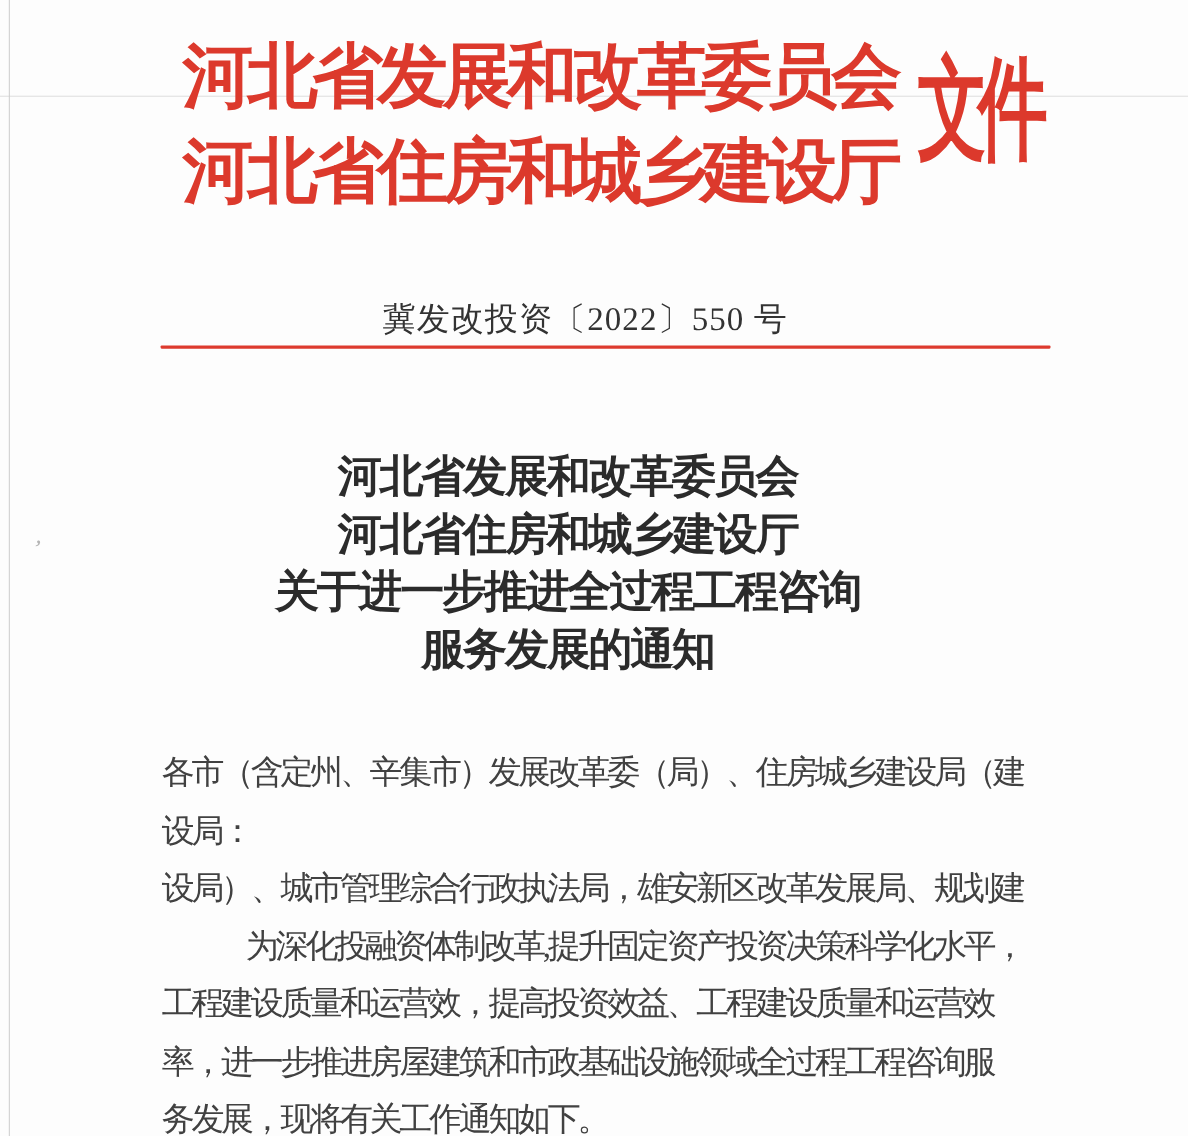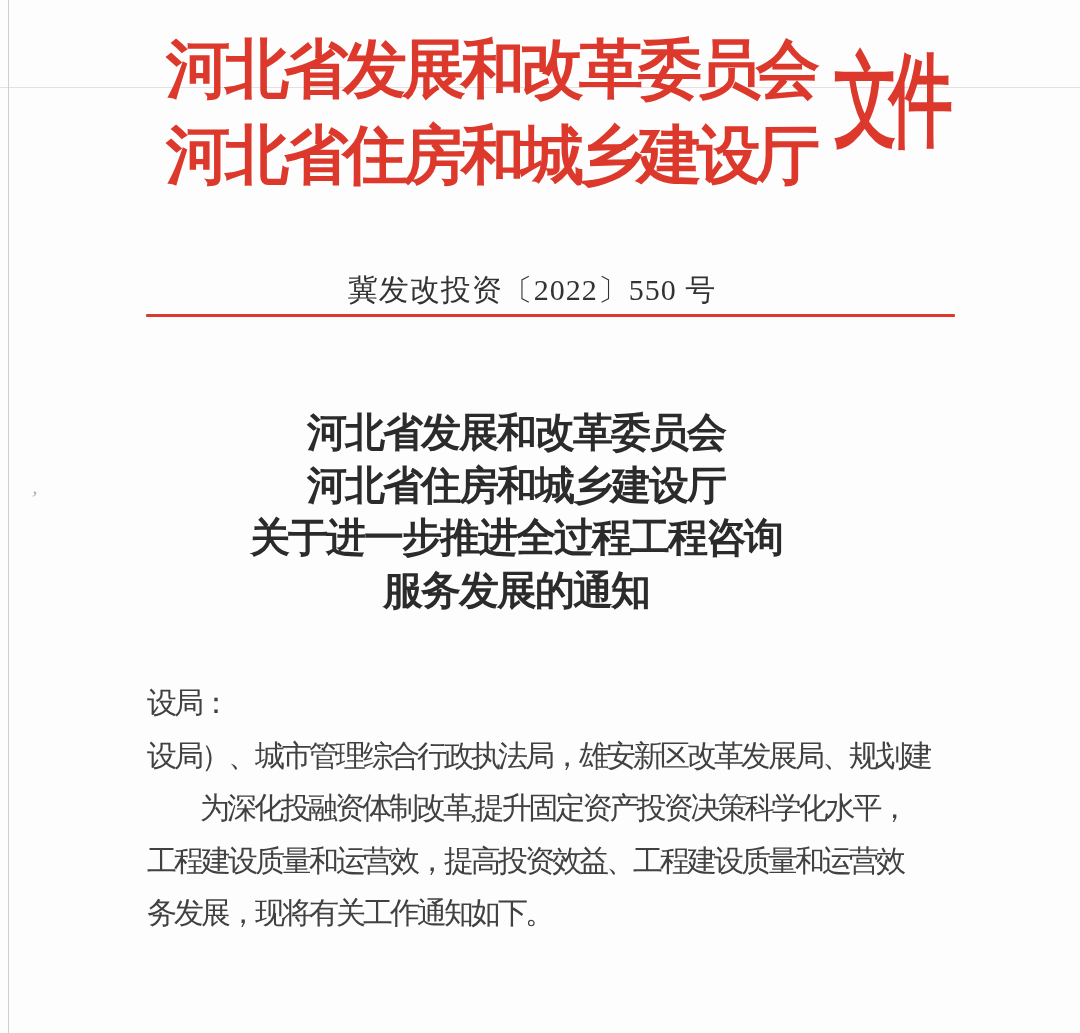--- a/index.html
+++ b/index.html
@@ -94,21 +94,21 @@
   
   .doc-body {
     position: absolute;
     left: 147px; top: 677px;
     color: #414141;
     font-size: 30px;
     letter-spacing: -3px;
     line-height: 52.5px;
     white-space: nowrap;
   }
-  .doc-body .indent { padding-left: 53px; }
+  .doc-body .indent { padding-left: 53px; text-align: right; }
 </style>
 </head>
 <body>
 
 <div class="page">
 
   <div class="scan-edge"></div>
   <div class="scan-streak"></div>
   <div class="scan-mark">ʼ</div>
 
@@ -125,23 +125,25 @@
 
   <div class="doc-title">
     <div>河北省发展和改革委员会</div>
     <div>河北省住房和城乡建设厅</div>
     <div>关于进一步推进全过程工程咨询</div>
     <div>服务发展的通知</div>
   </div>
 
   <div class="doc-body">
     <div>
+      <div>各市（含定州、辛集市）发展改革委（局）、住房城乡建设局（建</div>
       <div>设局：</div>
       <div>设局）、城市管理综合行政执法局，雄安新区改革发展局、规划建</div>
     </div>
     <div>
       <div class="indent">为深化投融资体制改革,提升固定资产投资决策科学化水平，</div>
       <div>工程建设质量和运营效，提高投资效益、工程建设质量和运营效</div>
+      <div>率，进一步推进房屋建筑和市政基础设施领域全过程工程咨询服</div>
       <div>务发展，现将有关工作通知如下。</div>
     </div>
   </div>
 
 </div>
 
 </body></html>

